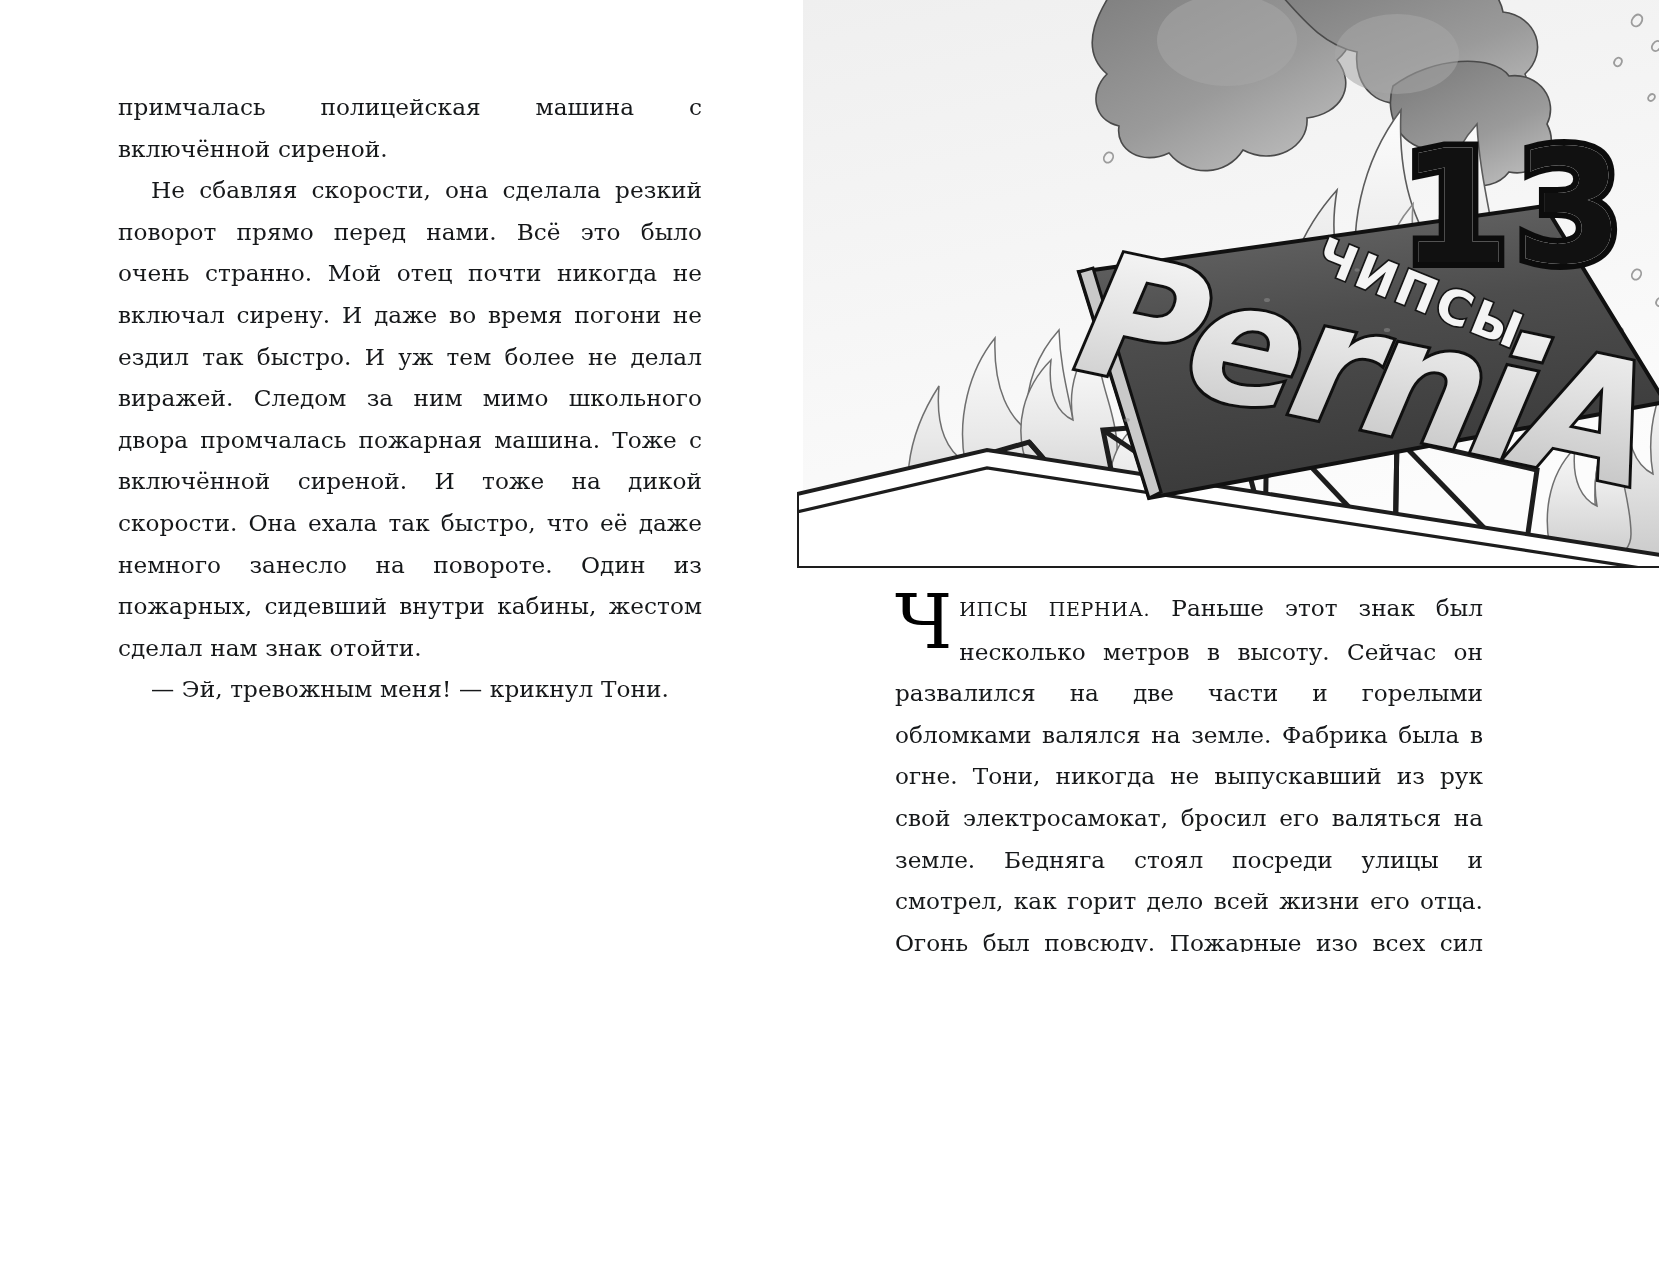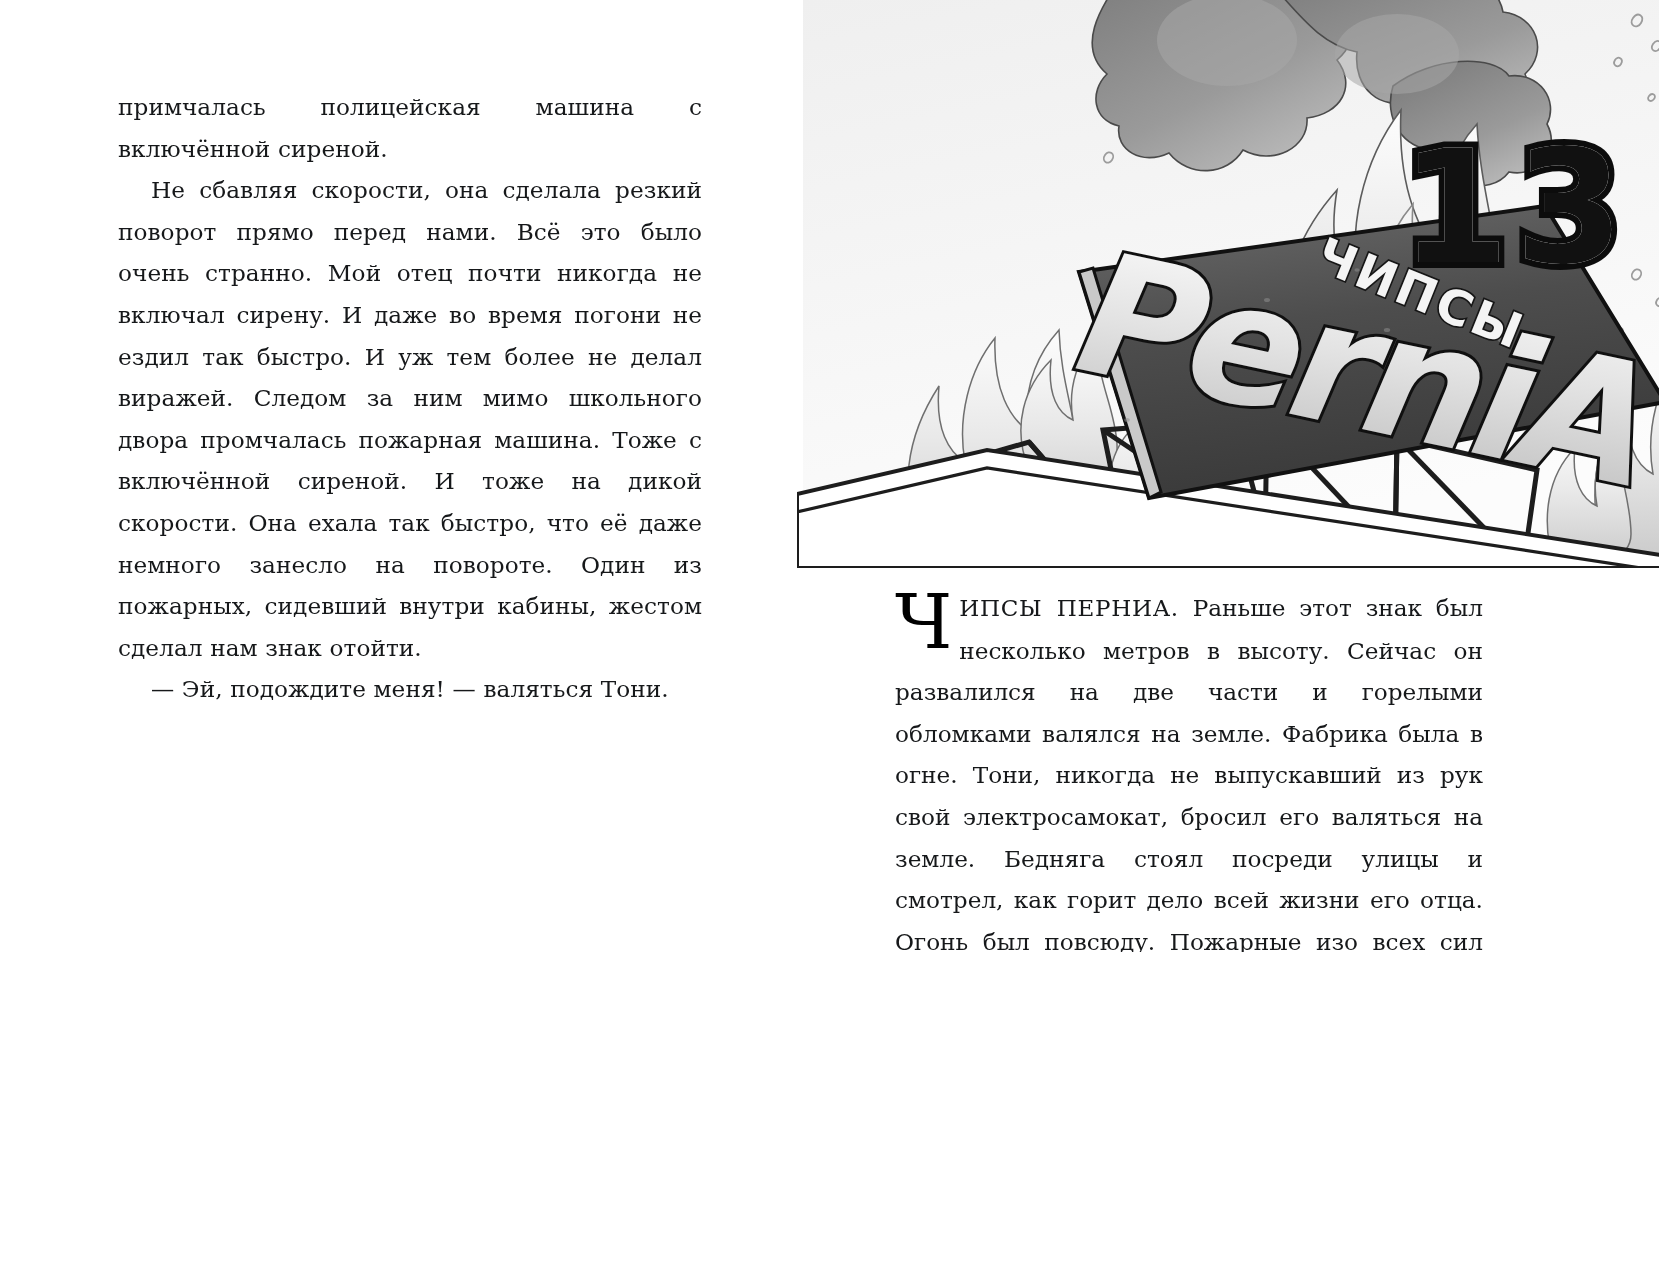--- a/index.html
+++ b/index.html
@@ -72,21 +72,21 @@
     font-size: 74px;
     line-height: 62px;
     padding: 2px 7px 0 0;
     margin-top: 2px;
     font-family: "DejaVu Serif", "Liberation Serif", serif;
     font-weight: 400;
     color: #000000;
   }
   p.dropcap-para .smallcaps {
     font-variant: normal;
-    font-size: 23px;
+    font-size: 19px;
     letter-spacing: 0.7px;
   }
 
   
   #page-number {
     position: absolute;
     right: 133px;
     top: 1143px;
     font-size: 22px;
     font-weight: 700;
@@ -109,21 +109,21 @@
 </style>
 </head>
 <body>
 
 <div id="page">
 
   <div id="left-page">
     <div id="left-column">
       <p class="body">примчалась полицейская машина с включённой сиреной.</p>
       <p class="body indent">Не сбавляя скорости, она сделала резкий поворот прямо перед нами. Всё это было очень странно. Мой отец почти никогда не включал сирену. И даже во время погони не ездил так быстро. И уж тем более не делал виражей. Следом за ним мимо школьного двора промчалась пожарная машина. Тоже с включённой сиреной. И тоже на дикой скорости. Она ехала так быстро, что её даже немного занесло на повороте. Один из пожарных, сидевший внутри кабины, жестом сделал нам знак отойти.</p>
-      <p class="body indent last-line-left">— Эй, подождите меня! — валяться Тони.</p>
+      <p class="body indent last-line-left">— Эй, тревожным меня! — крикнул Тони.</p>
     </div>
   </div>
 
   <div id="right-page">
 
     <div id="illustration">
       <svg width="870" height="568" viewBox="0 0 870 568" xmlns="http://www.w3.org/2000/svg">
         <defs>
           <linearGradient id="skyGrad" x1="0" y1="0" x2="0.3" y2="1">
             <stop offset="0%" stop-color="#efefef"></stop>

